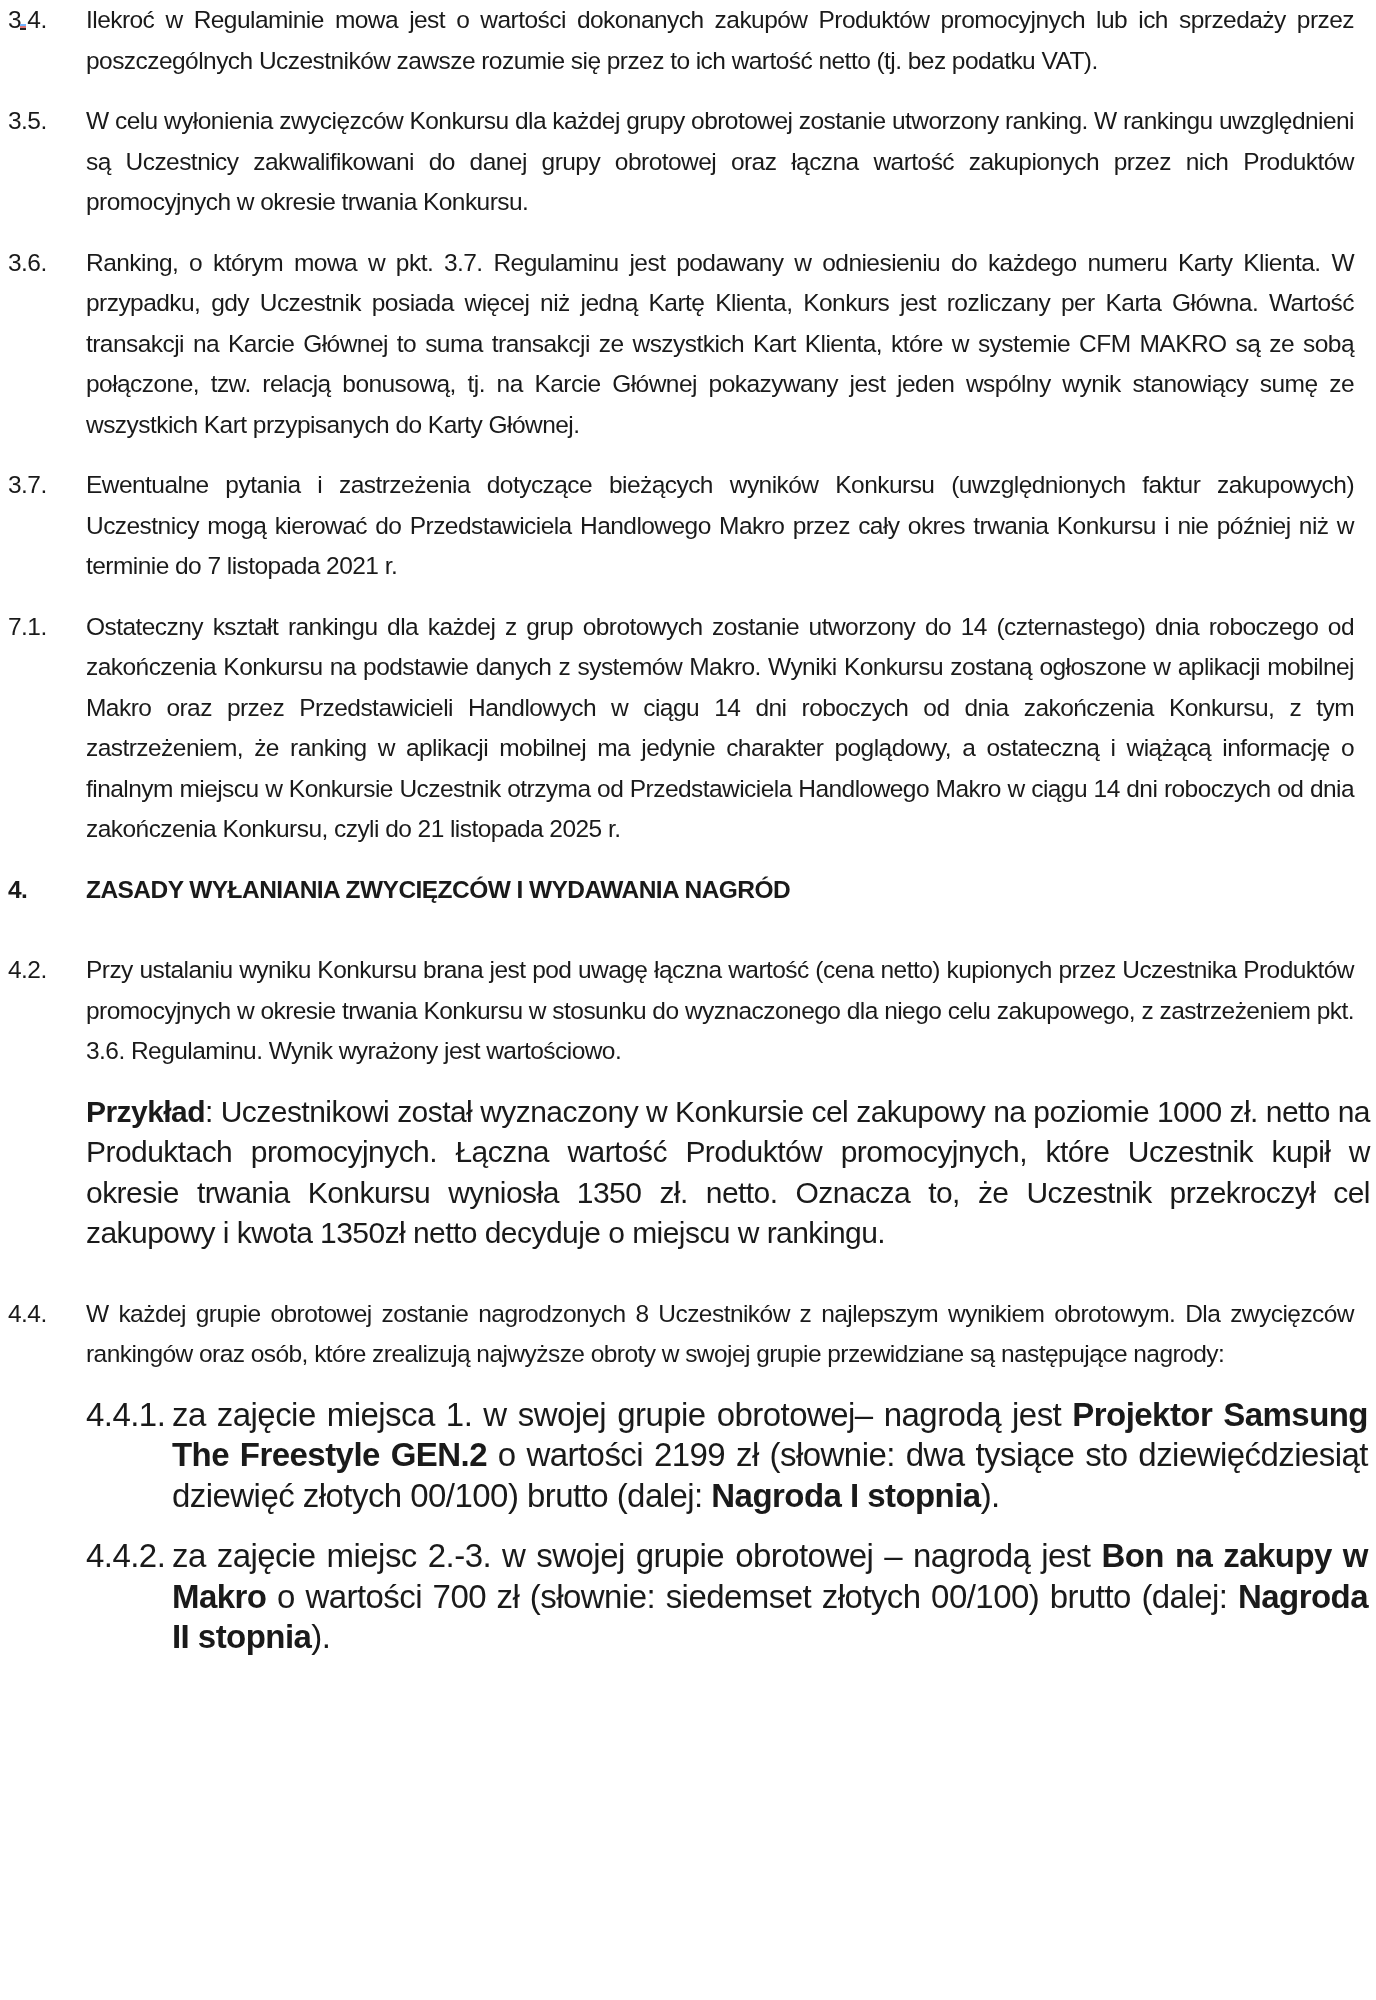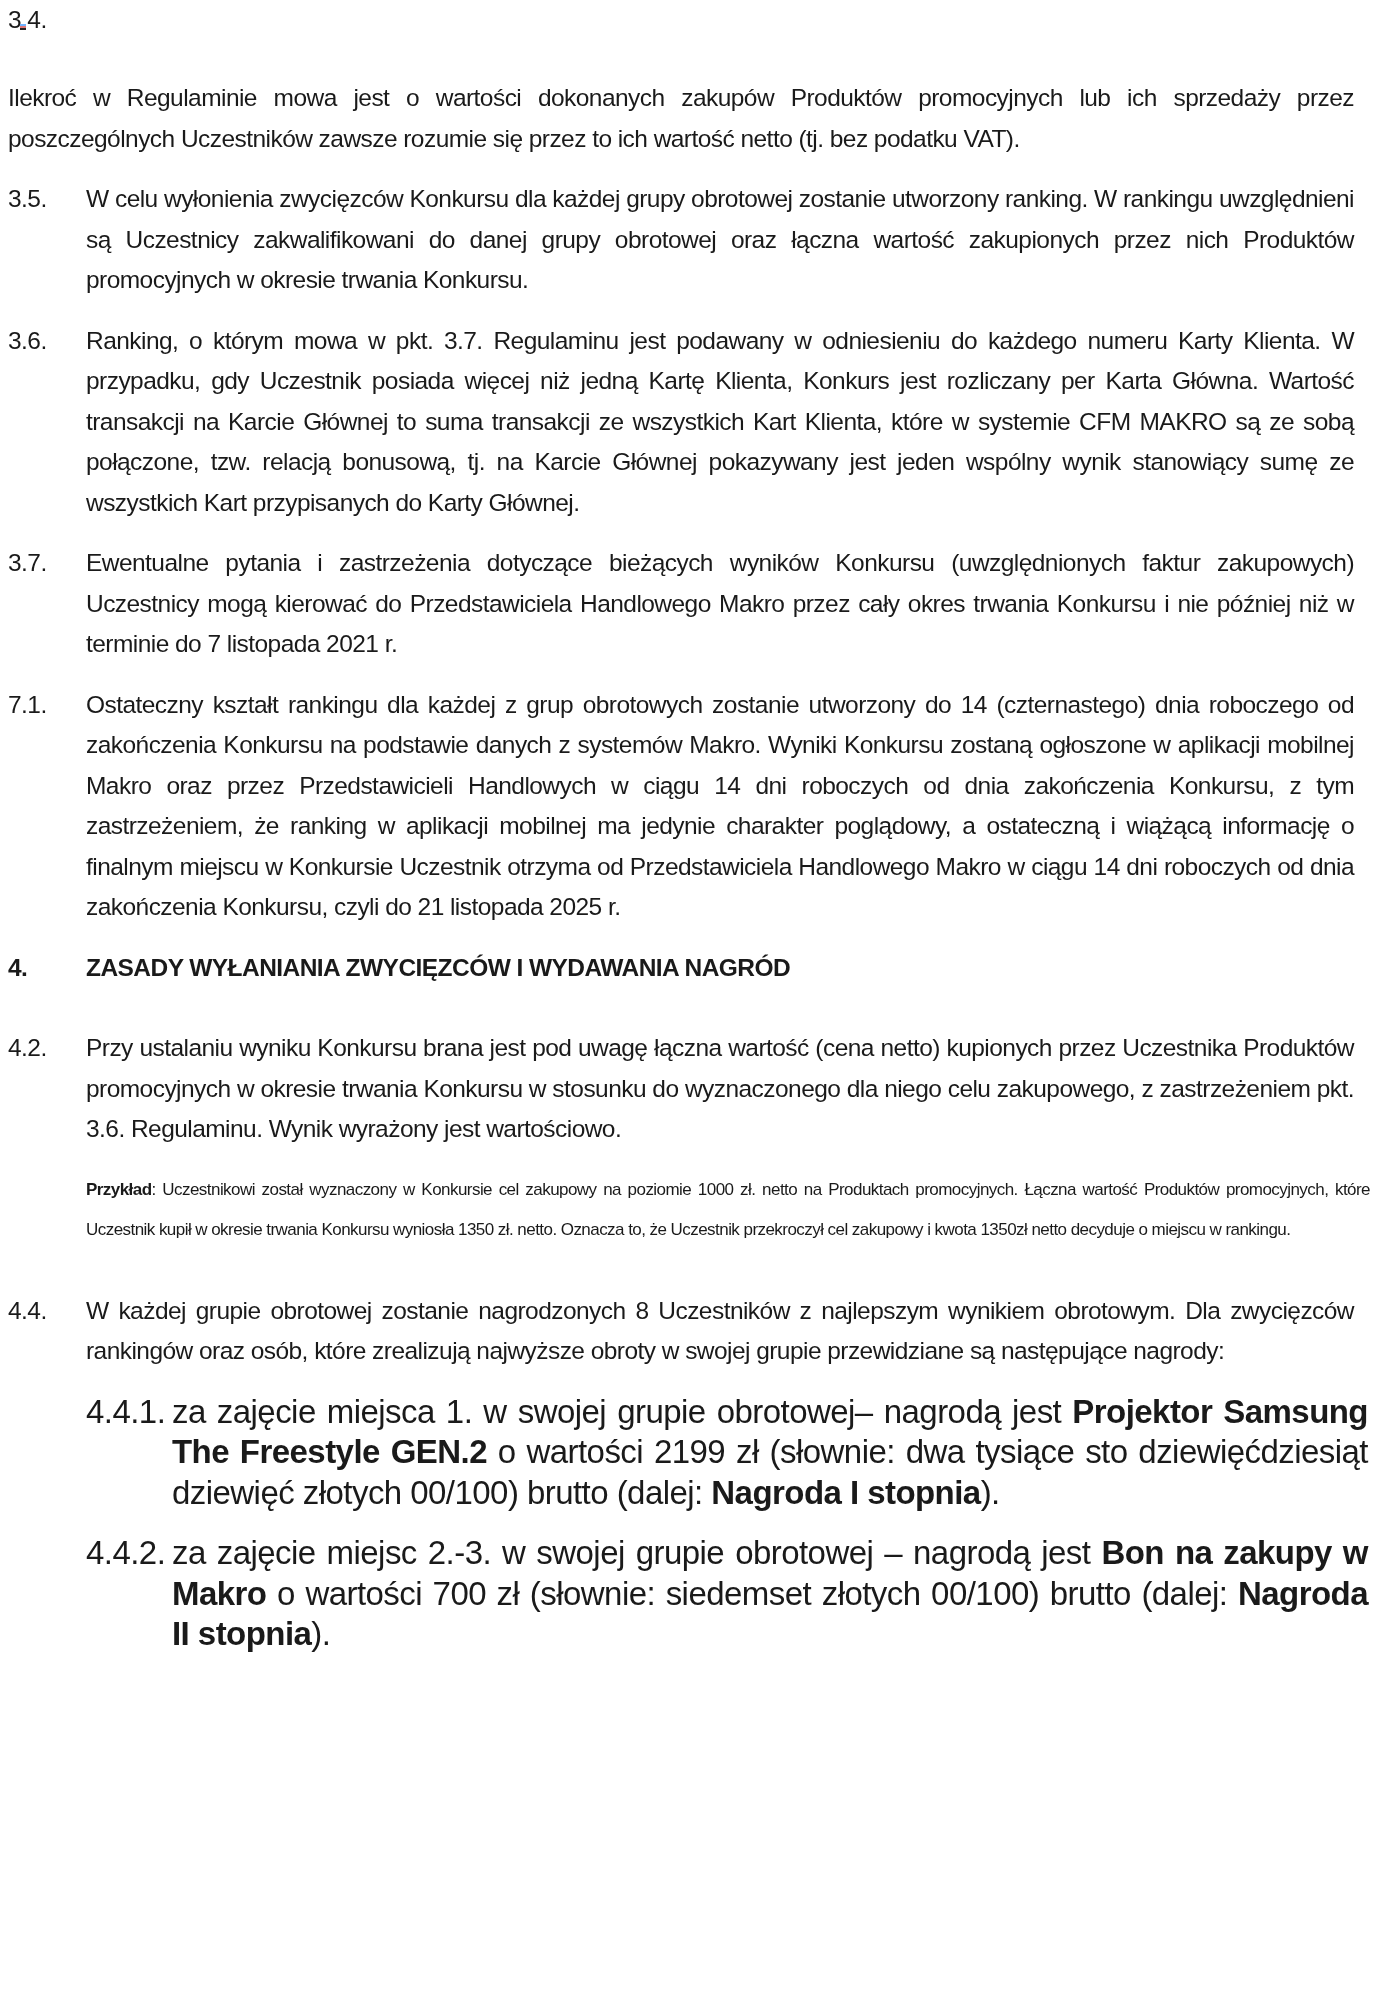--- a/index.html
+++ b/index.html
@@ -7,34 +7,34 @@
     width: 1376px; height: 2000px; overflow: hidden;
     font-family: "Liberation Sans", "DejaVu Sans", sans-serif;
     color: #1a1a1a;
   }
   .page { position: relative; padding: 0 0 0 8px; width: 1368px; }
   .item { display: flex; align-items: flex-start; font-size: 24.5px; line-height: 40.5px; letter-spacing: -0.55px; word-spacing: 0px; }
   .num { width: 78px; flex: 0 0 78px; }
   .text { flex: 1; text-align: justify; text-align-last: left; padding-right: 22px; }
   .heading .text, .heading .num { font-weight: bold; }
   .gap-s { height: 20px; }
-  .example { margin-left: 78px; font-size: 17px; line-height: 40.5px; letter-spacing: -0.55px; text-align: justify; text-align-last: left; padding-right: 6px; }
+  .example { margin-left: 78px; font-size: 30px; line-height: 40.5px; letter-spacing: -0.55px; text-align: justify; text-align-last: left; padding-right: 6px; }
   .sub { display: flex; margin-left: 78px; font-size: 33px; line-height: 40.5px; letter-spacing: -0.55px; }
   .subnum { width: 86px; flex: 0 0 86px; }
   .subtext { flex: 1; text-align: justify; text-align-last: left; padding-right: 8px; }
   b { font-weight: bold; }
   .mark { position: relative; display: inline-block; }
   .mark::after { content: ""; position: absolute; left: 12px; top: 24px; width: 6px; height: 6px; background: linear-gradient(#6fb3ff 0 33%, #d77 33% 66%, #222 66%); }
 </style>
 </head>
 <body>
 
 <div class="page">
 
-  <div class="item" style="padding-top:0px;flex-direction:column;">
+  <div class="item" style="padding-top:0px;">
     <div class="num"><span class="mark">3.4.</span></div>
     <div class="text">Ilekroć w Regulaminie mowa jest o wartości dokonanych zakupów Produktów promocyjnych lub ich sprzedaży przez poszczególnych Uczestników zawsze rozumie się przez to ich wartość netto (tj. bez podatku VAT).</div>
   </div>
   <div class="gap-s"></div>
 
   <div class="item">
     <div class="num">3.5.</div>
     <div class="text">W celu wyłonienia zwycięzców Konkursu dla każdej grupy obrotowej zostanie utworzony ranking. W rankingu uwzględnieni są Uczestnicy zakwalifikowani do danej grupy obrotowej oraz łączna wartość zakupionych przez nich Produktów promocyjnych w okresie trwania Konkursu.</div>
   </div>
   <div class="gap-s"></div>

